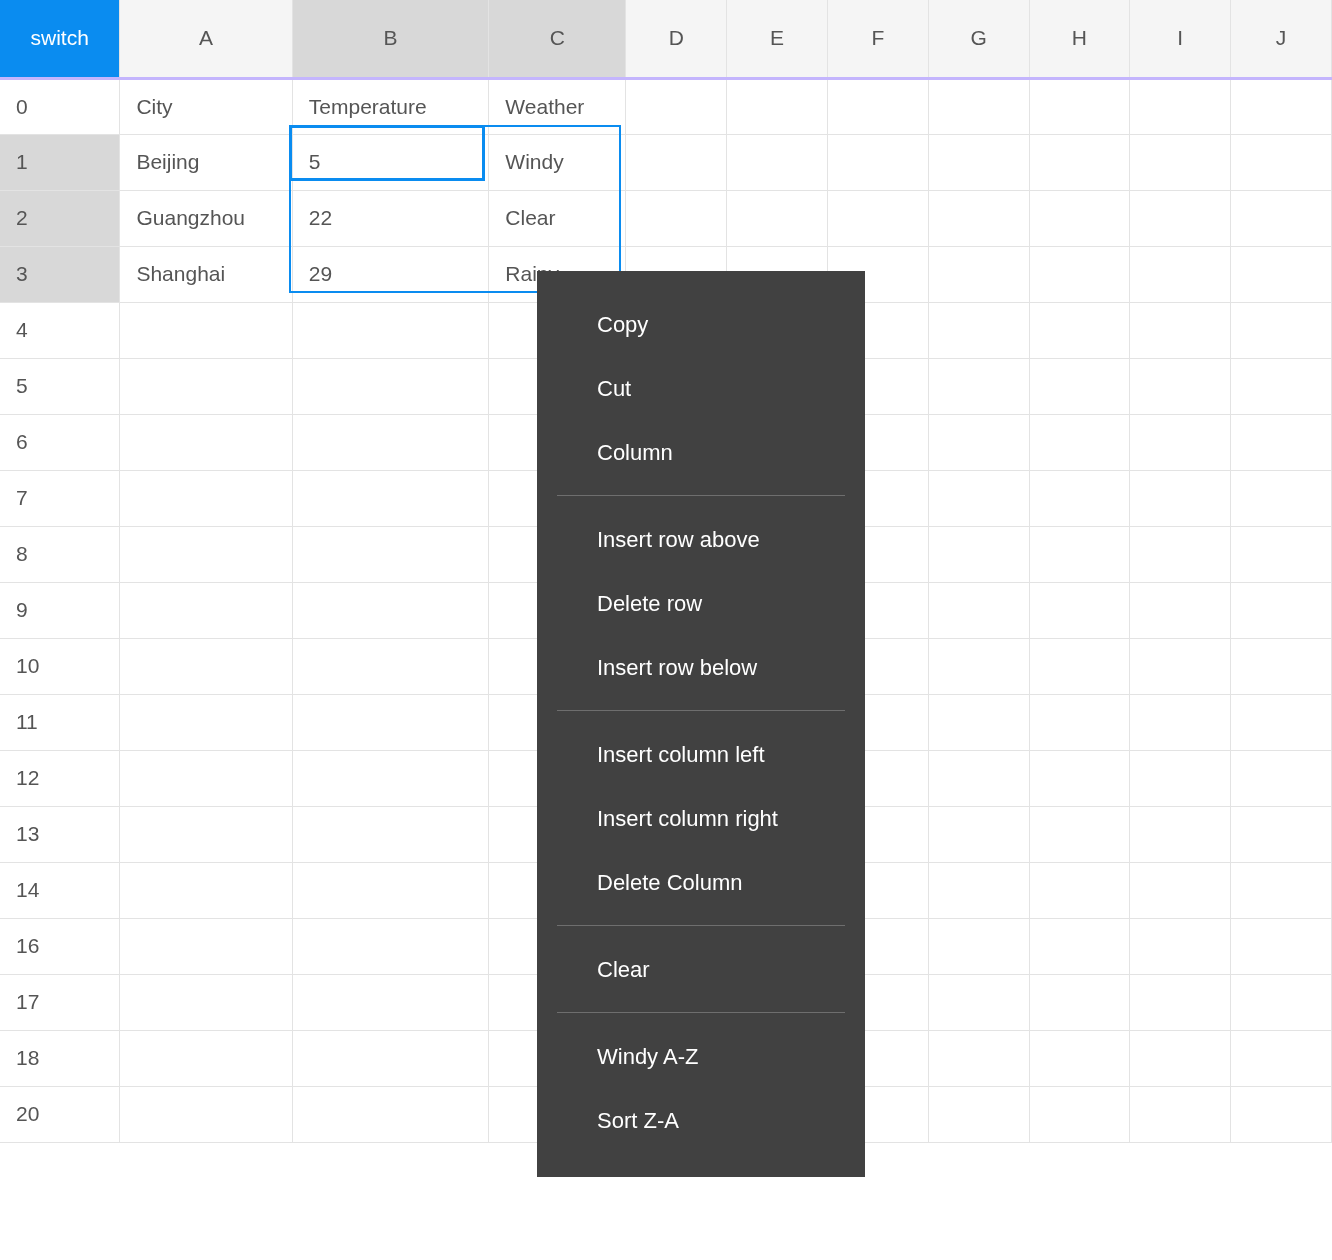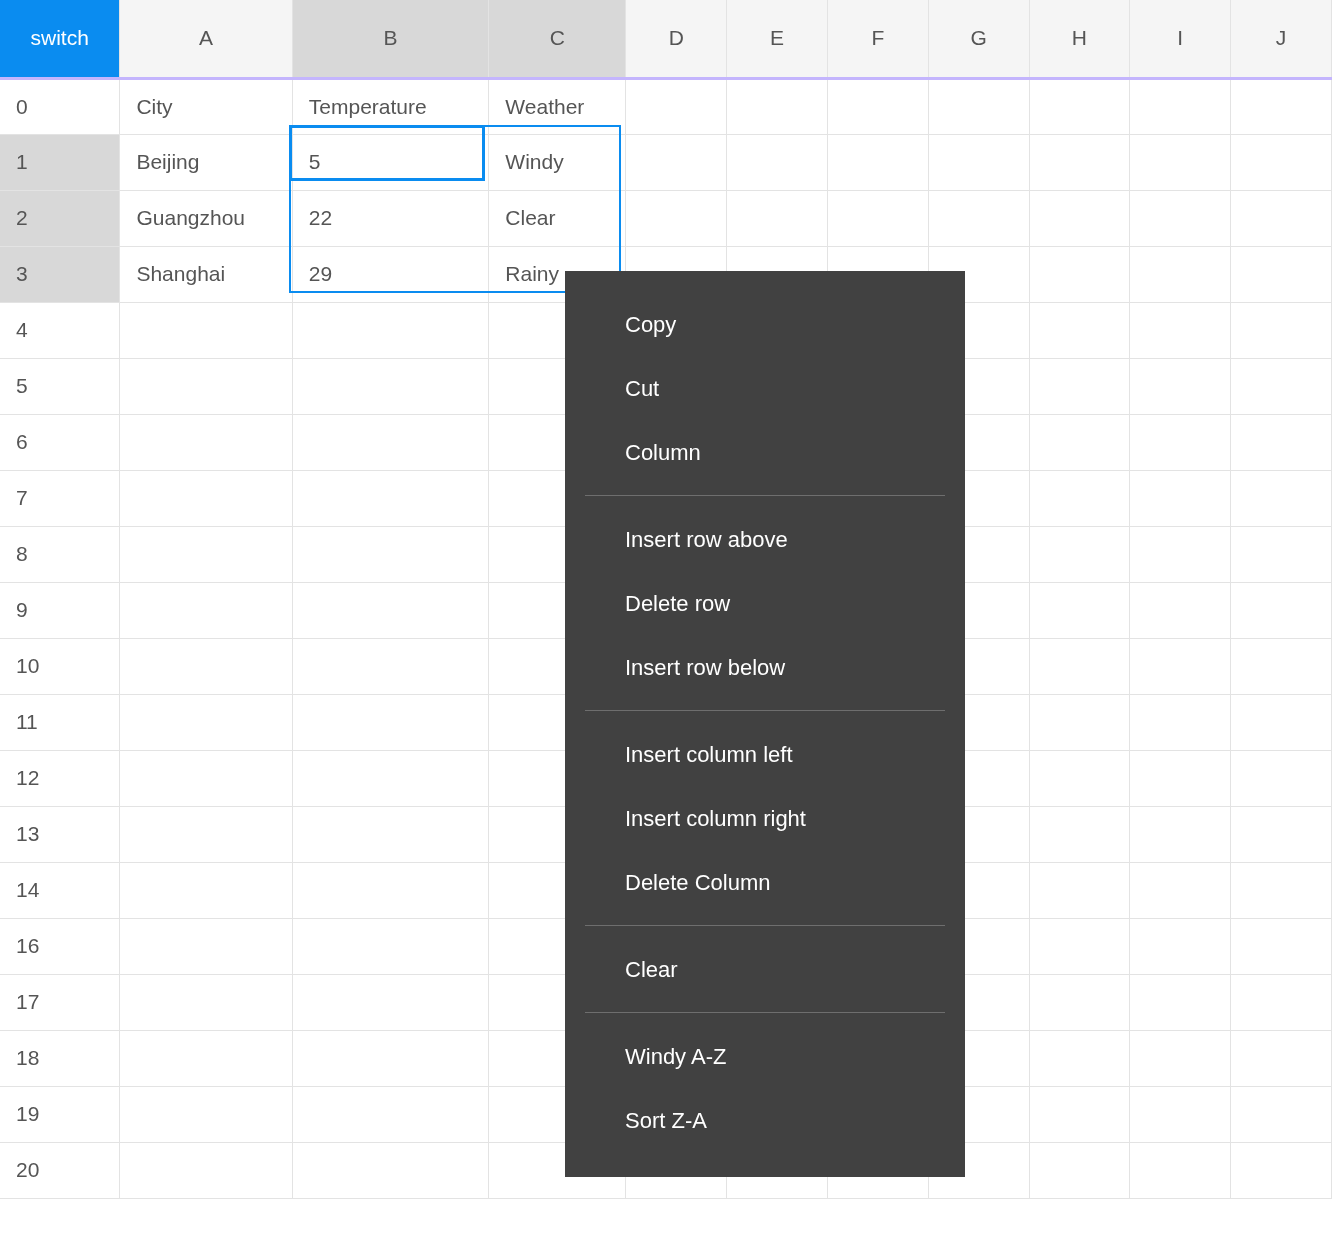--- a/index.html
+++ b/index.html
@@ -102,23 +102,23 @@
     width: 196px;
     height: 56px;
     border: 3px solid #0a8cf0;
     pointer-events: none;
     z-index: 6;
   }
 
   
   .ctx-menu {
     position: absolute;
-    left: 565px;
+    left: 537px;
     top: 271px;
-    width: 400px;
+    width: 328px;
     background: #414141;
     z-index: 20;
     padding: 22px 0 24px 0;
   }
 
   .ctx-item {
     height: 64px;
     line-height: 64px;
     padding: 0 20px 0 60px;
     color: #ffffff;
@@ -396,33 +396,20 @@
           <td></td>
           <td></td>
           <td></td>
           <td></td>
           <td></td>
           <td></td>
           <td></td>
           <td></td>
         </tr>
         <tr>
-          <td class="rowhead">19</td>
-          <td></td>
-          <td></td>
-          <td></td>
-          <td></td>
-          <td></td>
-          <td></td>
-          <td></td>
-          <td></td>
-          <td></td>
-          <td></td>
-        </tr>
-        <tr>
           <td class="rowhead">20</td>
           <td></td>
           <td></td>
           <td></td>
           <td></td>
           <td></td>
           <td></td>
           <td></td>
           <td></td>
           <td></td>

